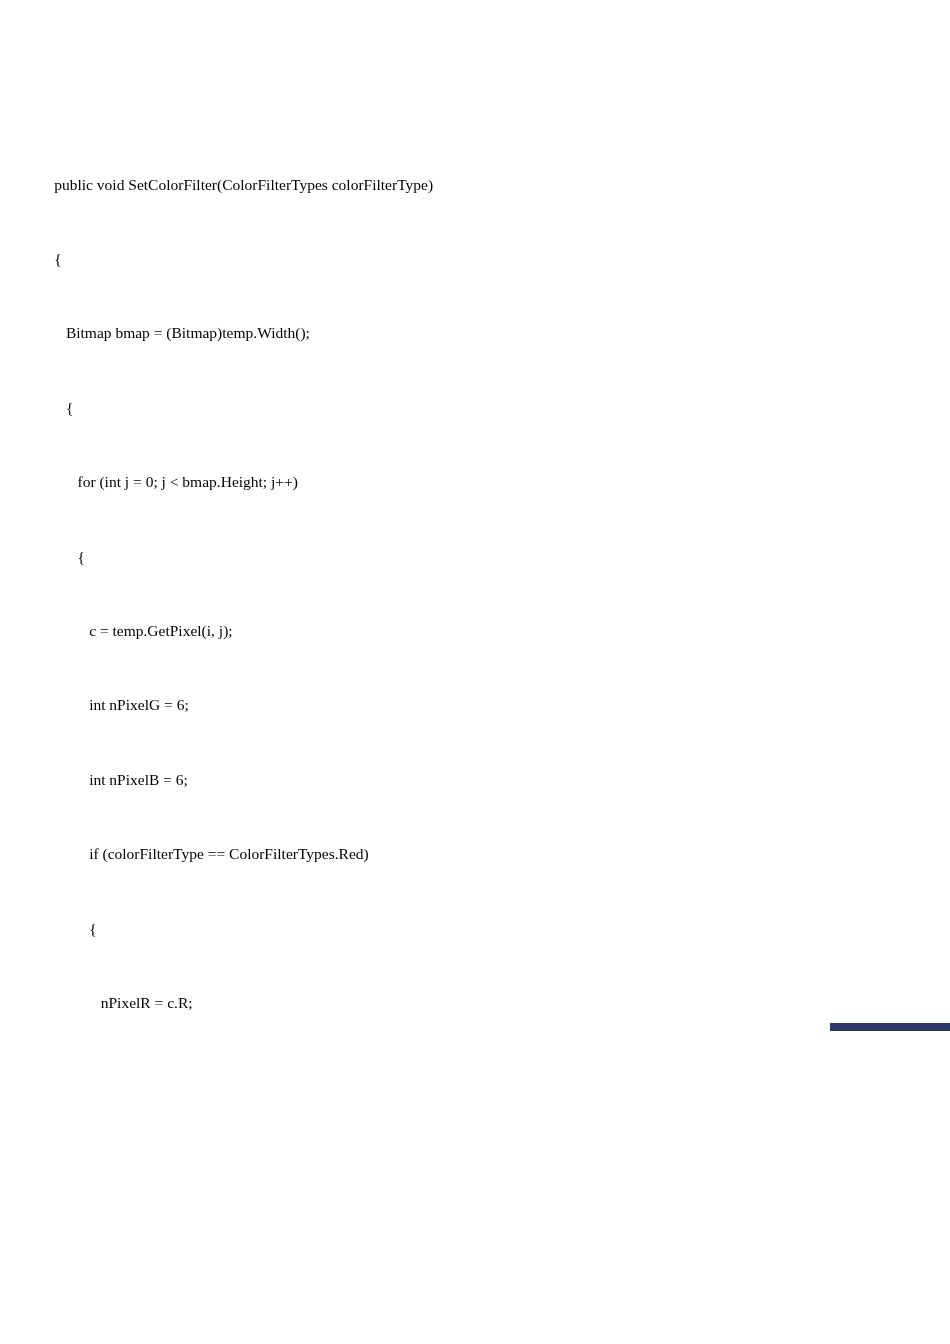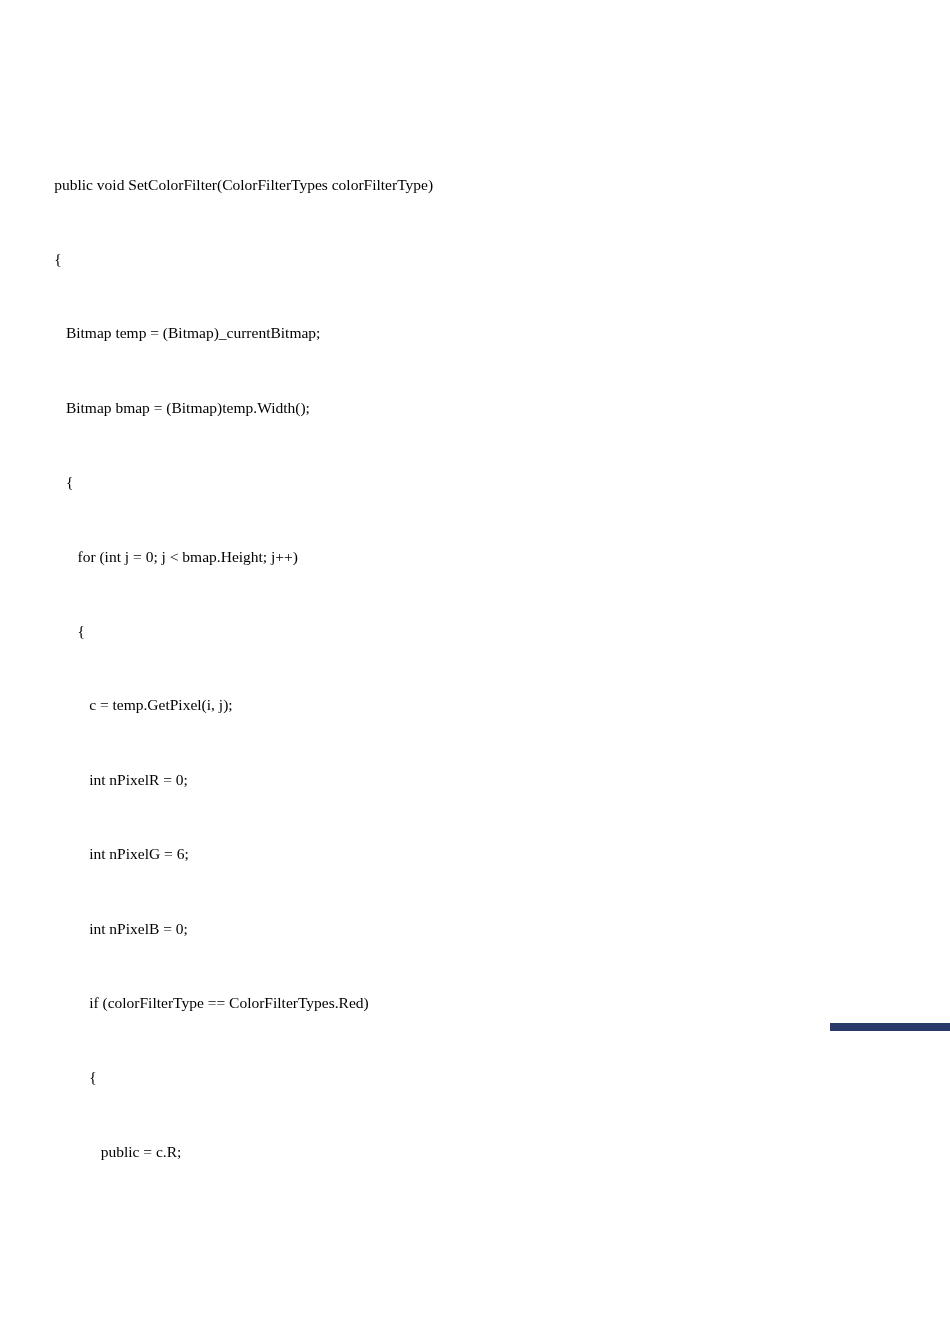--- a/index.html
+++ b/index.html
@@ -52,32 +52,30 @@
     background: #2b3a6b;
   }
 </style>
 </head>
 <body>
 
 <div class="page">
   <div class="code-block">
     <span class="code-line">              public void SetColorFilter(ColorFilterTypes colorFilterType)</span>
     <span class="code-line">              {</span>
-    <span class="code-line">                 Bitmap temp = (Bitmap)_currentBitmap;</span>
     <span class="code-line">                 Bitmap bmap = (Bitmap)temp.Width();</span>
     <span class="code-line">                 {</span>
     <span class="code-line">                    for (int j = 0; j &lt; bmap.Height; j++)</span>
     <span class="code-line">                    {</span>
     <span class="code-line">                       c = temp.GetPixel(i, j);</span>
-    <span class="code-line">                       int nPixelR = 0;</span>
     <span class="code-line">                       int nPixelG = 6;</span>
-    <span class="code-line">                       int nPixelB = 0;</span>
+    <span class="code-line">                       int nPixelB = 6;</span>
     <span class="code-line">                       if (colorFilterType == ColorFilterTypes.Red)</span>
     <span class="code-line">                       {</span>
-    <span class="code-line">                          public = c.R;</span>
+    <span class="code-line">                          nPixelR = c.R;</span>
     
     
     
     
     
     
     
     
     
     

